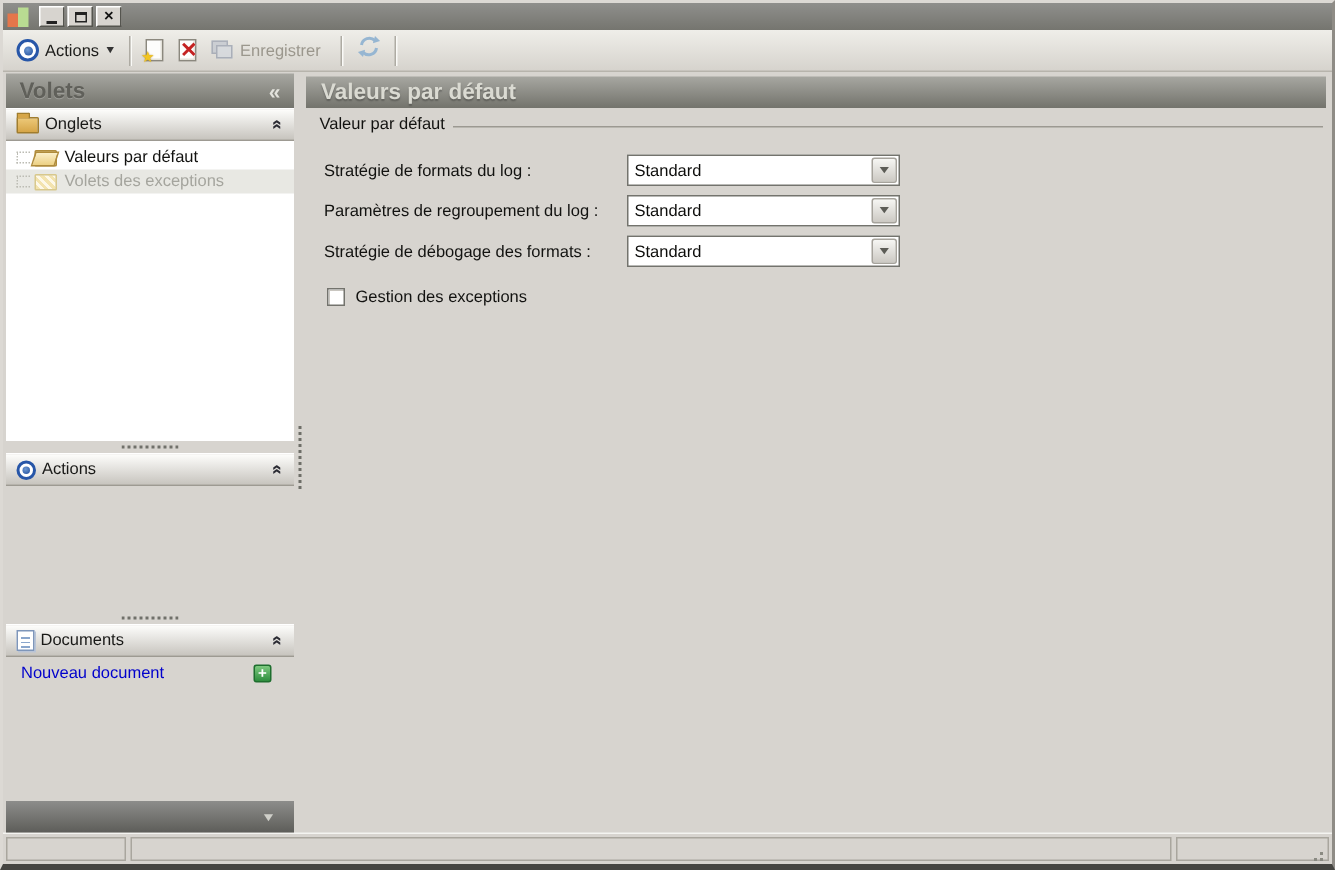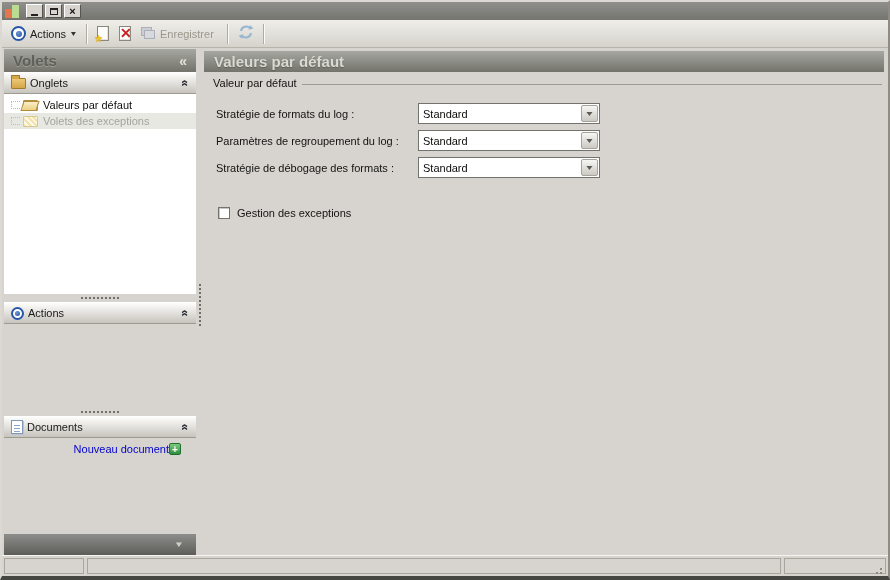--- a/index.html
+++ b/index.html
@@ -69,21 +69,21 @@
   .tree { height:200px; flex:0 0 200px; background:#ffffff; padding-top:3px; font-size:11px; color:#121210; overflow:hidden; }
   .tree-item { height:16px; display:flex; align-items:center; padding-left:7px; }
   .tree-item .ti-label { margin-left:5px; }
   .tree-item.disabled { background:#e8e8e3; color:#a5a59e; }
   .tree-conn { width:9px; height:8px; border:1px dotted #bcbcb4; border-right:none; margin-right:3px; }
   .h-grip { height:8px; flex:0 0 8px; display:flex; align-items:center; justify-content:center; }
   .h-grip-dots { width:38px; height:3px;
     background-image:repeating-linear-gradient(90deg,#70706a 0 2px,transparent 2px 4px); background-size:4px 2px; background-repeat:repeat-x; background-position:0 0; }
   .spacer-a { height:84px; flex:0 0 84px; }
   .spacer-b { flex:1 1 auto; }
-  .link-row { height:22px; flex:0 0 22px; display:flex; align-items:center; padding:0 15px 0 10px;text-align:right; }
+  .link-row { height:22px; flex:0 0 22px; display:flex; align-items:center; padding:0 15px 0 10px; }
   .link { color:#0000cc; font-size:11px; flex:1; cursor:pointer; }
   .plus-btn { width:12px; height:12px; background:linear-gradient(#7dc97f,#2e8e3e); border:1px solid #1e6e2e;
     border-radius:2px; color:#fff; font-size:10px; font-weight:bold; line-height:9px;
     display:flex; align-items:center; justify-content:center; }
   .bottom-bar { height:21px; flex:0 0 21px; background:linear-gradient(#8d8d8b,#5d5d59);
     display:flex; align-items:center; justify-content:flex-end; padding-right:13px; }
   .bottom-bar .arrow { color:#cfcfc9; font-size:8px; transform:scaleX(1.3); }
   
   .v-splitter { width:8px; flex:0 0 8px; position:relative; }
   .v-grip { position:absolute; left:3px; top:236px; width:3px; height:44px;
@@ -97,21 +97,21 @@
   .group-line { flex:1 1 auto; height:1px; background:#9c9992; margin-left:5px; margin-top:3px; }
   .field-row { display:flex; align-items:center; margin-left:12px; height:21px; margin-top:6px; }
   .field-row.first { margin-top:14px; }
   .field-label { width:202px; font-size:11px; color:#121210; }
   .combo { width:182px; height:21px; border:1px solid #73736d; background:#fff; position:relative;
     display:flex; align-items:center; padding-left:4px; font-size:11px; color:#0c0c0a; }
   .combo-btn { position:absolute; right:1px; top:1px; bottom:1px; width:17px;
     background:linear-gradient(#f6f6f3,#ccc9c3); border:1px solid #a6a39c; border-radius:2px;
     display:flex; align-items:center; justify-content:center; }
   .combo-arrow { font-size:7px; color:#5c5c56; transform:scaleX(1.5); }
-  .checkbox-row { display:flex; align-items:center; margin-left:14px; margin-top:29px; }
+  .checkbox-row { display:flex; align-items:center; margin-left:14px; margin-top:14px; }
   .checkbox { width:12px; height:12px; background:#fff; border:1px solid #73736d; box-shadow:inset 1px 1px 0 #c9c6c0; }
   .checkbox-label { margin-left:7px; font-size:11px; color:#121210; }
   
   .statusbar { height:21px; flex:0 0 21px; display:flex; align-items:stretch; gap:3px; padding:2px; border-top:1px solid #f4f4f1; }
   .status-cell { border:1px solid #a9a69e; background:#d7d4cf; }
   .sc-1 { width:80px; flex:0 0 80px; }
   .sc-2 { flex:1 1 auto; }
   .sc-3 { width:102px; flex:0 0 102px; position:relative; }
   .resize-grip { position:absolute; right:3px; bottom:3px; width:2px; height:2px; background:#8a8a82;
     box-shadow:-8px 8px 0 #8a8a82, -4px 8px 0 #8a8a82, 0 8px 0 #8a8a82, -4px 4px 0 #8a8a82, 0 4px 0 #8a8a82, 0 0 0 #8a8a82; }

